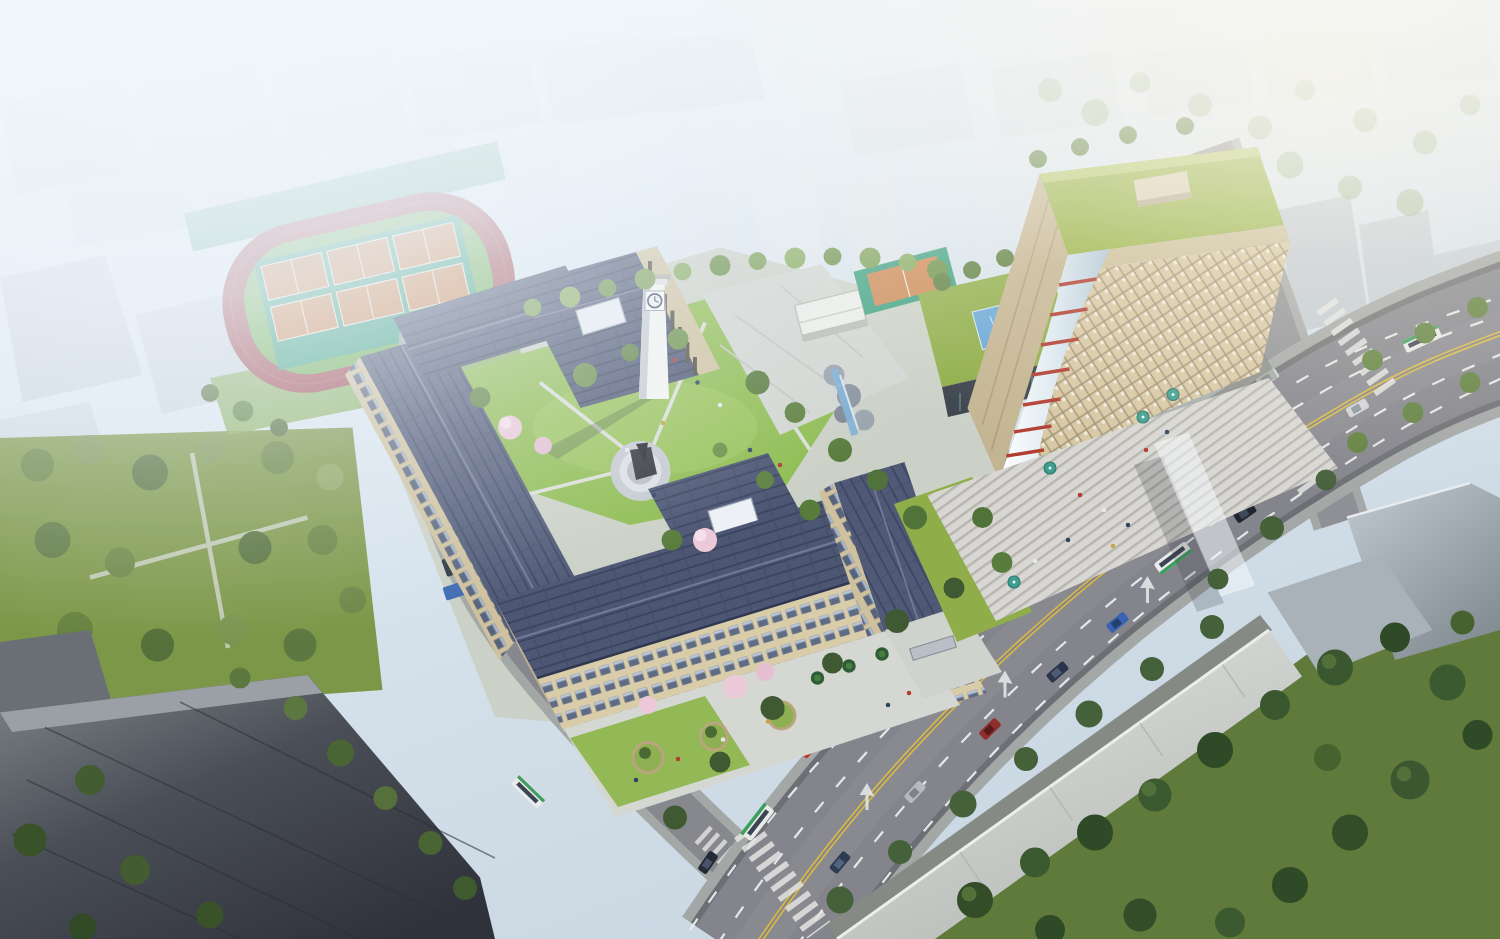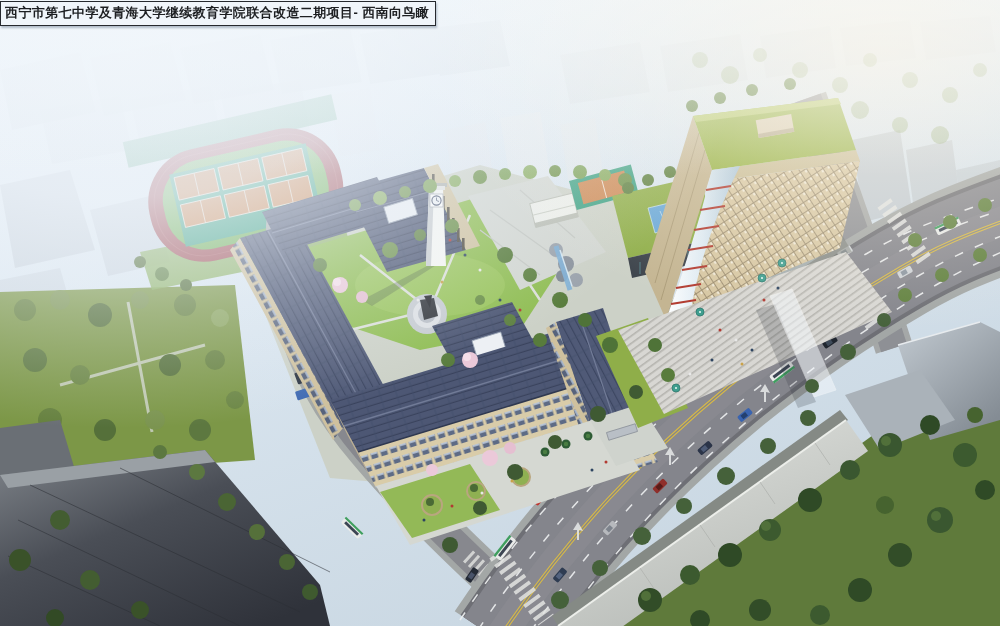--- a/index.html
+++ b/index.html
@@ -719,16 +719,13 @@
   </g>
 </g>
 
 <g>
   <rect width="1000" height="626" fill="url(#hazeTL)"></rect>
   <rect width="1000" height="626" fill="url(#hazeTop)"></rect>
   <rect width="1000" height="626" fill="url(#glareTR)"></rect>
 </g>
 </svg>
 
-<div class="title-bar">
-  <span>西宁市第七中学及青海大学继续教育学院联合改造二期项目- 西南向鸟瞰</span>
 </div>
-</div>
 
 </body></html>

